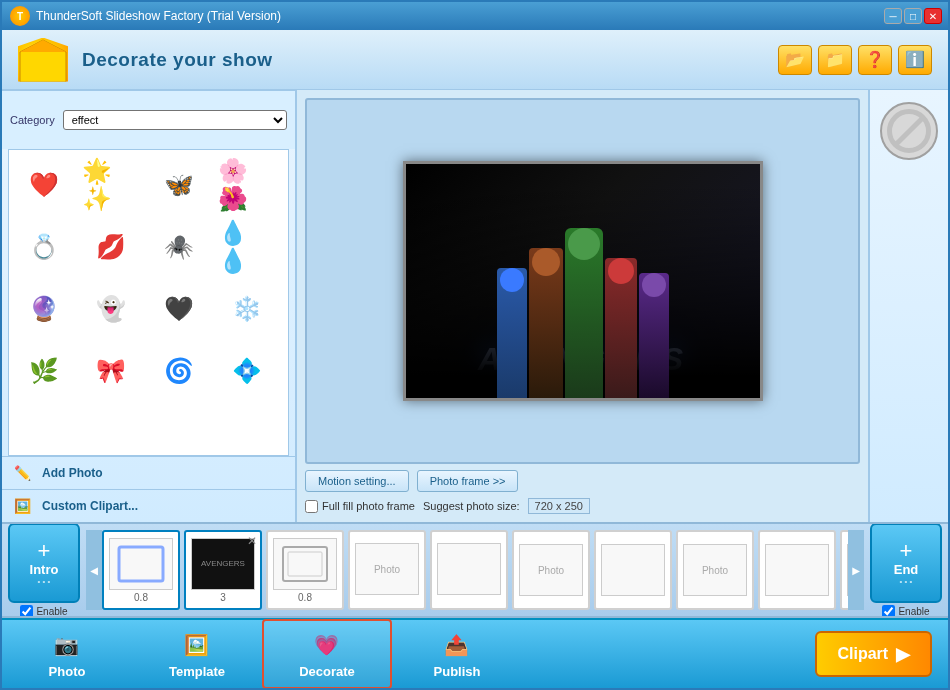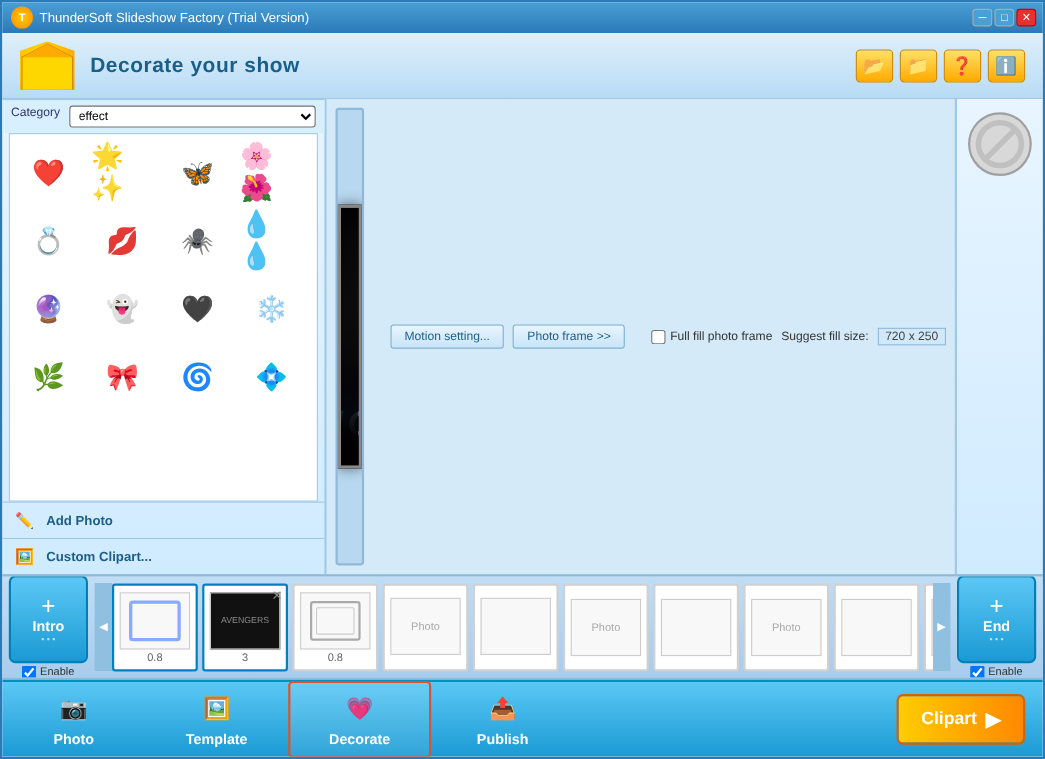--- a/index.html
+++ b/index.html
@@ -112,21 +112,22 @@
       font-weight: bold;
     }
     .tab-btn.active {
       background: white;
       border-bottom: 1px solid white;
       color: #1a5f8a;
       z-index: 2;
     }
     .category-row {
       display: flex;
-      padding: 5px 8px;
+      align-items: center;
+      padding: 19px 8px;
       gap: 8px;
       border-top: 1px solid #a0c8e8;
       background: #d8efff;
     }
     .category-label { font-size: 11px; color: #336; }
     .category-select {
       flex: 1;
       padding: 2px 4px;
       border: 1px solid #737373;
       border-radius: 3px;
@@ -168,22 +169,23 @@
       display: flex; align-items: center; justify-content: center;
       font-size: 14px;
     }
     .action-label { font-size: 12px; color: #1a5f8a; font-weight: bold; }
 
     
     #center-panel {
       flex: 1;
       background: #d4eaf8;
       display: flex;
+      flex-direction: column;
       padding: 8px;
-      gap: 24px;
+      gap: 6px;
     }
     .preview-area {
       background: #b8d8f0;
       border: 2px solid #90b8d8;
       border-radius: 3px;
       flex: 1;
       display: flex;
       align-items: center;
       justify-content: center;
       position: relative;
@@ -602,21 +604,21 @@
         </div>
         <div class="controls-row">
           <button class="ctrl-btn">Motion setting...</button>
           <button class="ctrl-btn">Photo frame &gt;&gt;</button>
         </div>
         <div class="controls-row">
           <label class="checkbox-label">
             <input type="checkbox" style="">
             <span>Full fill photo frame</span>
           </label>
-          <span class="photo-size-text">Suggest fill size:</span>
+          <span class="photo-size-text">Suggest photo size:</span>
           <span class="photo-size-val">720 x 250</span>
         </div>
       </div>
 
       <div id="right-panel">
         <div class="mini-preview">
           <div class="no-entry"></div>
         </div>
       </div>
     </div>

